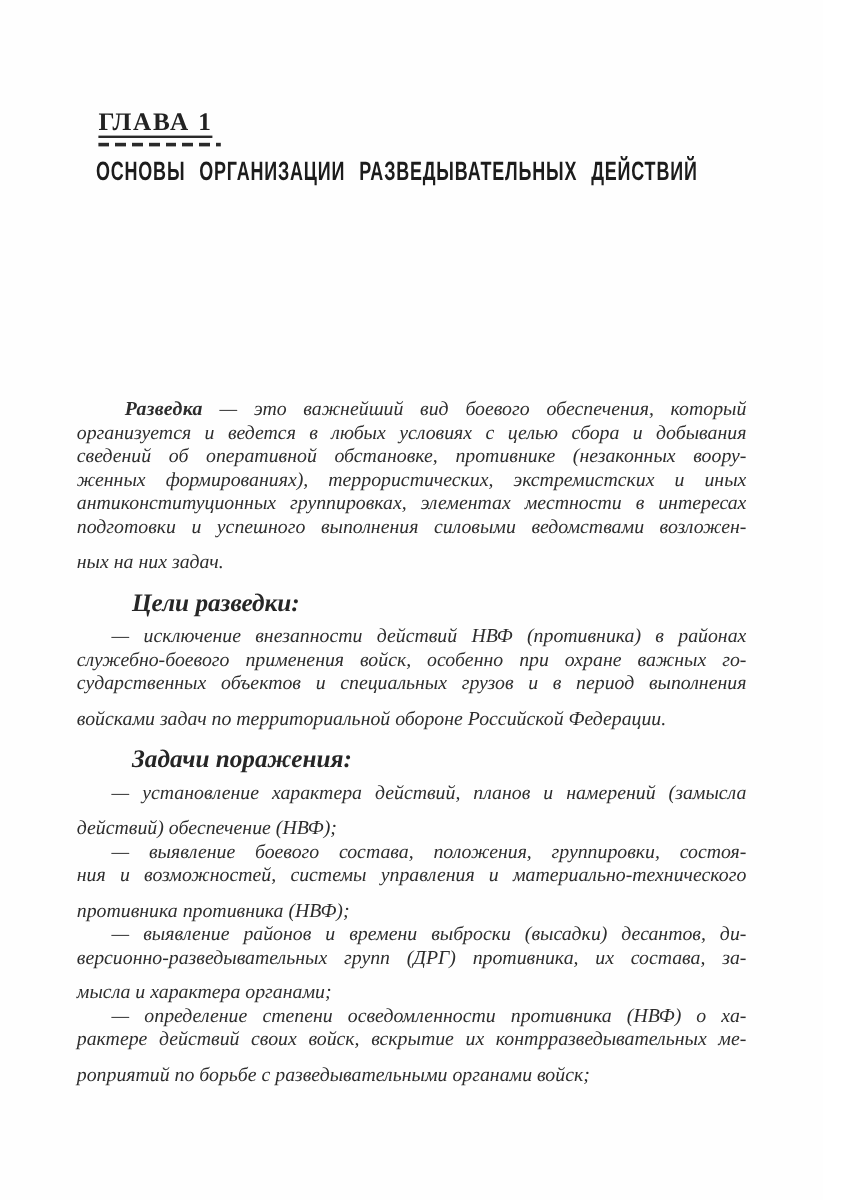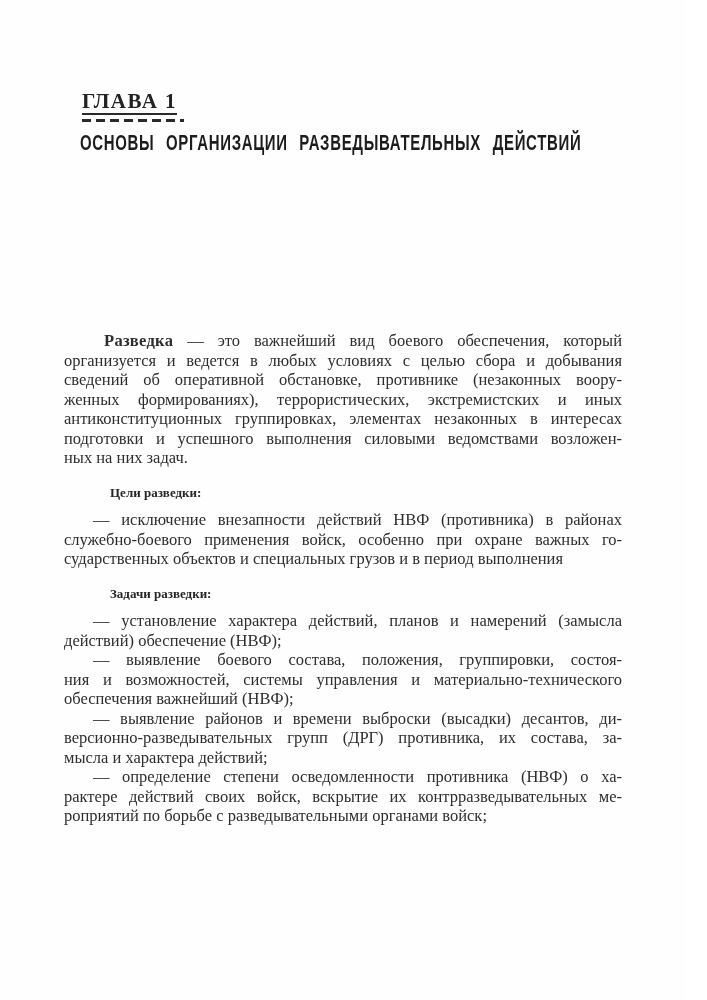--- a/index.html
+++ b/index.html
@@ -49,34 +49,35 @@
     transform-origin: left top;
   }
 
   
   .text-block {
     position: absolute;
     left: 64px;
     top: 331px;
     width: 558px;
     font-size: 16.5px;
+    font-style: italic;
   }
   .line {
     line-height: 19.5px;
     text-align: justify;
     text-align-last: justify;
   }
   .rest .line:last-child,
-  .item .line:last-child { text-align-last: left; }
+  .item .line:last-child { text-align-last: left; margin-top: 10px; }
   .item > .line:first-child { padding-left: 29px; }
   .intro-first { padding-left: 40px; }
   .lead { font-weight: bold; letter-spacing: 0.3px; }
   .section-heading {
     font-weight: bold;
-    font-size: 13px;
+    font-size: 21px;
     line-height: 19.5px;
     padding-left: 46px;
     margin-top: 15px;
     margin-bottom: 8px;
     color: #262626;
   }
 </style>
 </head>
 <body>
 
@@ -92,50 +93,51 @@
   <div class="text-block">
 
     <div class="para intro">
       <div class="line intro-first">
         <span class="lead">Разведка</span><span> — это важнейший вид боевого обеспечения, который</span>
       </div>
       <div class="rest">
           <div class="line">организуется и ведется в любых условиях с целью сбора и добывания</div>
           <div class="line">сведений об оперативной обстановке, противнике (незаконных воору-</div>
           <div class="line">женных формированиях), террористических, экстремистских и иных</div>
-          <div class="line">антиконституционных группировках, элементах незаконных в интересах</div>
+          <div class="line">антиконституционных группировках, элементах местности в интересах</div>
           <div class="line">подготовки и успешного выполнения силовыми ведомствами возложен-</div>
           <div class="line">ных на них задач.</div>
         </div>
     </div>
 
     <div class="section">
       <div class="section-heading">Цели разведки:</div>
       <div class="item">
           <div class="line">— исключение внезапности действий НВФ (противника) в районах</div>
           <div class="line">служебно-боевого применения войск, особенно при охране важных го-</div>
           <div class="line">сударственных объектов и специальных грузов и в период выполнения</div>
+          <div class="line">войсками задач по территориальной обороне Российской Федерации.</div>
         </div>
     </div>
 
     <div class="section">
-      <div class="section-heading">Задачи разведки:</div>
+      <div class="section-heading">Задачи поражения:</div>
       <div class="item">
           <div class="line">— установление характера действий, планов и намерений (замысла</div>
           <div class="line">действий) обеспечение (НВФ);</div>
         </div>
       <div class="item">
           <div class="line">— выявление боевого состава, положения, группировки, состоя-</div>
           <div class="line">ния и возможностей, системы управления и материально-технического</div>
-          <div class="line">обеспечения важнейший (НВФ);</div>
+          <div class="line">противника противника (НВФ);</div>
         </div>
       <div class="item">
           <div class="line">— выявление районов и времени выброски (высадки) десантов, ди-</div>
           <div class="line">версионно-разведывательных групп (ДРГ) противника, их состава, за-</div>
-          <div class="line">мысла и характера действий;</div>
+          <div class="line">мысла и характера органами;</div>
         </div>
       <div class="item">
           <div class="line">— определение степени осведомленности противника (НВФ) о ха-</div>
           <div class="line">рактере действий своих войск, вскрытие их контрразведывательных ме-</div>
           <div class="line">роприятий по борьбе с разведывательными органами войск;</div>
         </div>
     </div>
 
   </div>
 </div>

